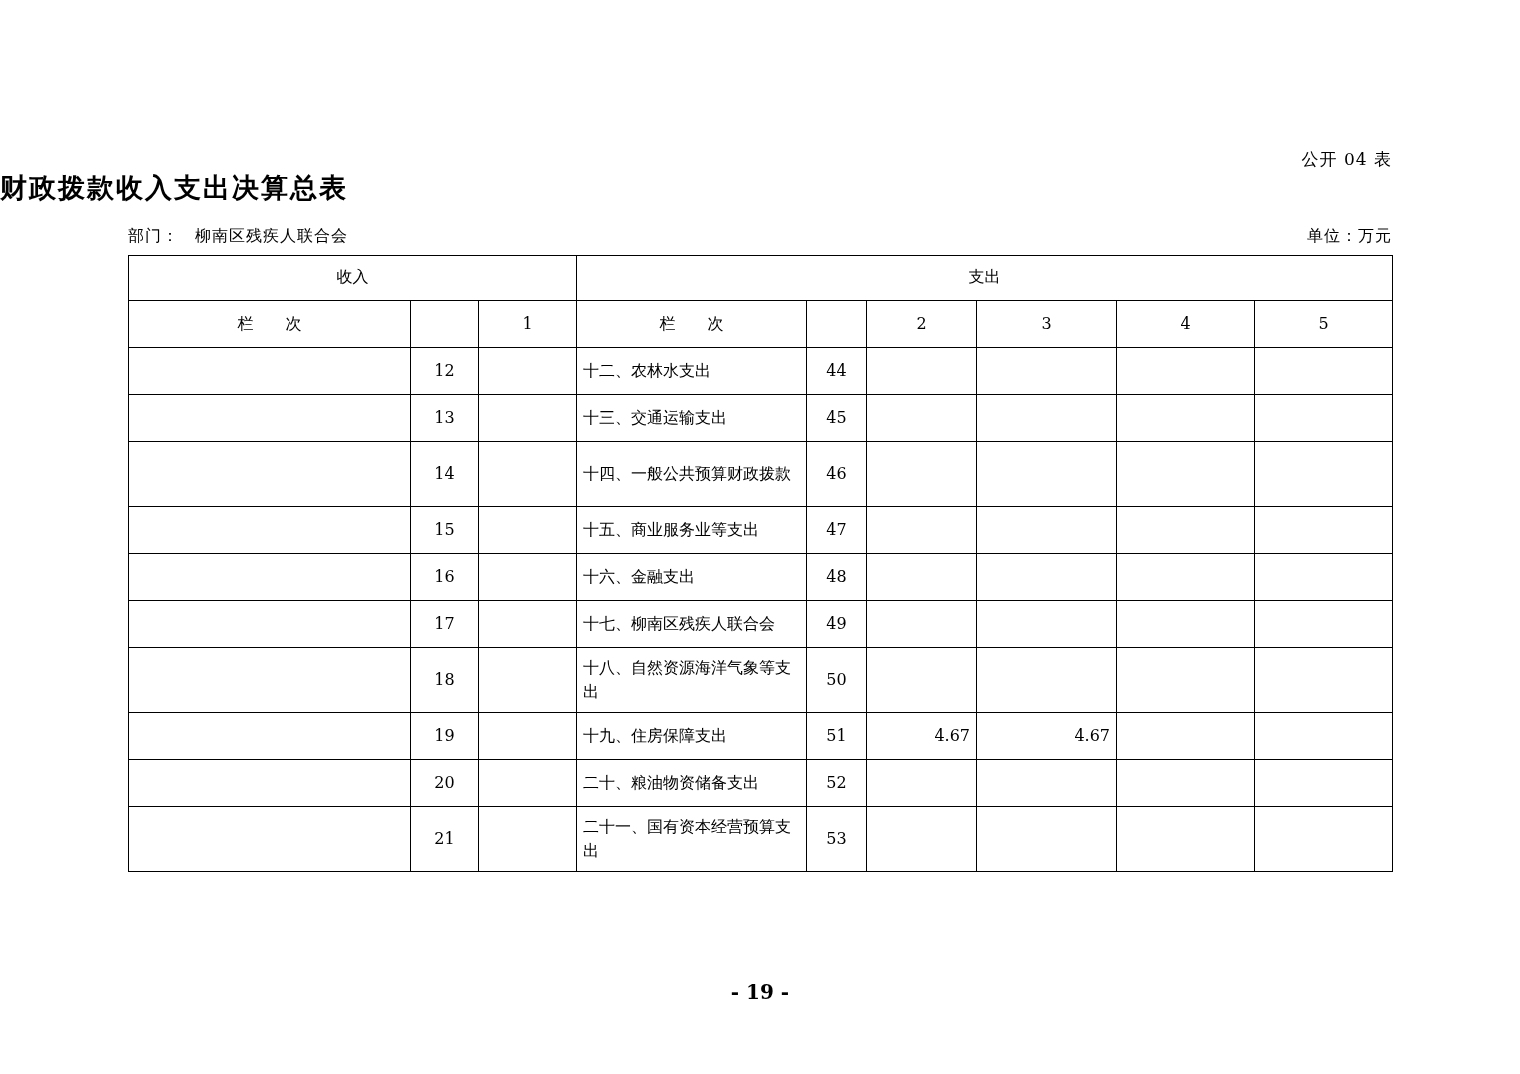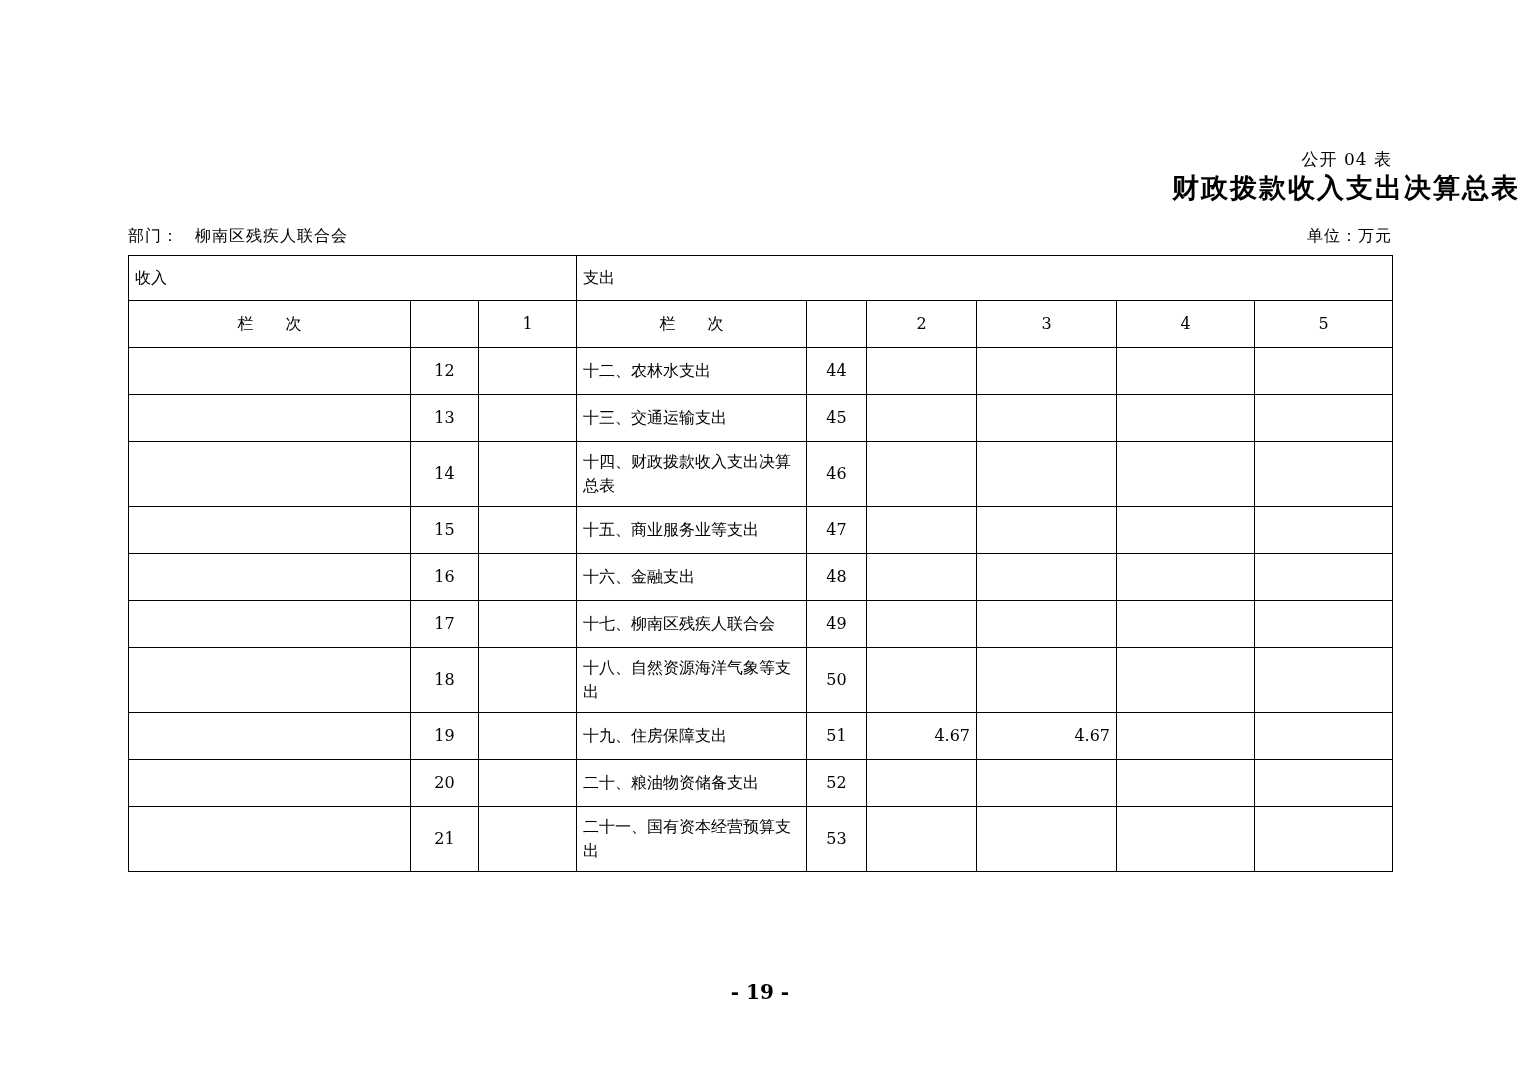--- a/index.html
+++ b/index.html
@@ -25,21 +25,21 @@
     top: 148px;
     right: 128px;
     font-size: 17px;
     letter-spacing: 1px;
   }
   .doc-title {
     position: absolute;
     top: 170px;
     left: 0;
     width: 1520px;
-    text-align: right;
+    text-align: left;
     font-size: 27px;
     font-weight: bold;
     letter-spacing: 2px;
   }
   .meta-row {
     position: absolute;
     top: 226px;
     left: 128px;
     width: 1264px;
     display: flex;
@@ -64,22 +64,23 @@
     table-layout: fixed;
   }
   table.main td {
     border: 1px solid #000000;
     font-size: 16px;
     padding: 4px 6px;
     vertical-align: middle;
     line-height: 1.5;
   }
   .group-head {
-    text-align: left;
+    text-align: center;
     height: 36px;
+    font-family: Liberation Mono, monospace;
   }
   .col-head {
     text-align: center;
     height: 52px;
   }
   .lane-head {
     text-align: center;
     height: 38px;
   }
   .cell-num {
@@ -176,21 +177,21 @@
           <td class="cell-num">45</td>
           <td class="cell-amount"></td>
           <td class="cell-amount"></td>
           <td class="cell-amount"></td>
           <td class="cell-amount"></td>
         </tr>
         <tr class="row-body row-tall">
           <td class="cell-item"></td>
           <td class="cell-num">14</td>
           <td class="cell-amount"></td>
-          <td class="cell-item">十四、财政拨款收入支出决算总表</td>
+          <td class="cell-item">十四、一般公共预算财政拨款</td>
           <td class="cell-num">46</td>
           <td class="cell-amount"></td>
           <td class="cell-amount"></td>
           <td class="cell-amount"></td>
           <td class="cell-amount"></td>
         </tr>
         <tr class="row-body">
           <td class="cell-item"></td>
           <td class="cell-num">15</td>
           <td class="cell-amount"></td>

